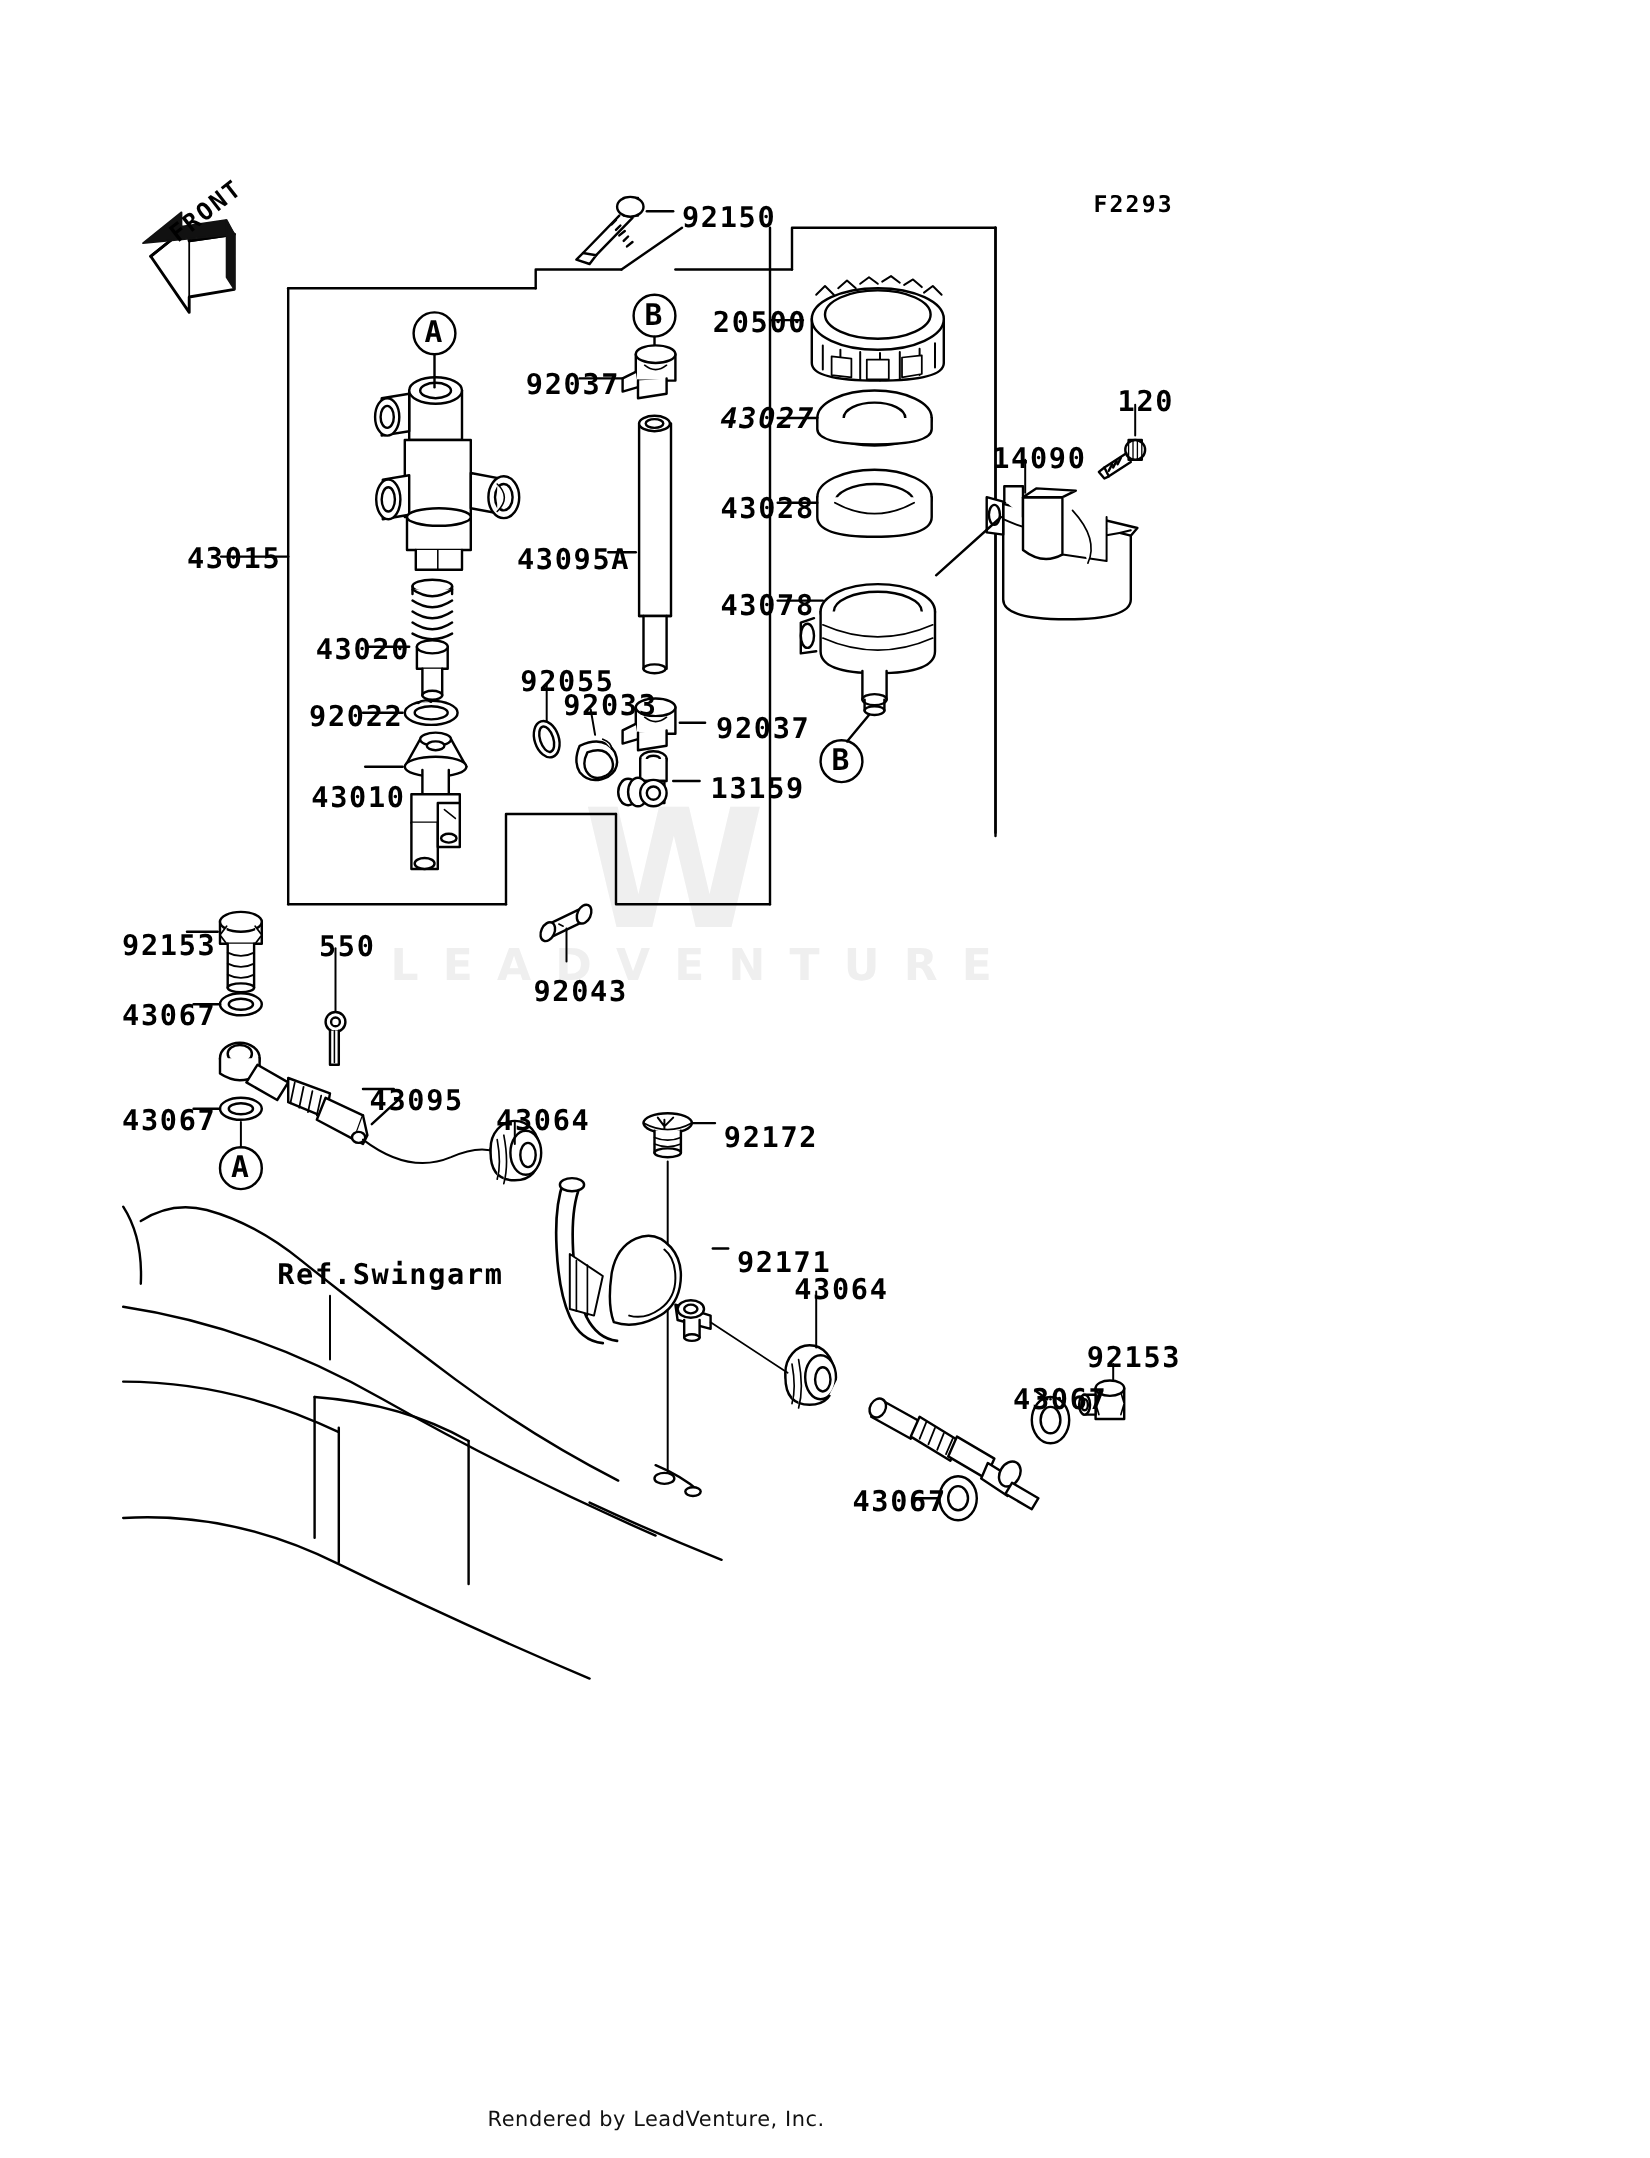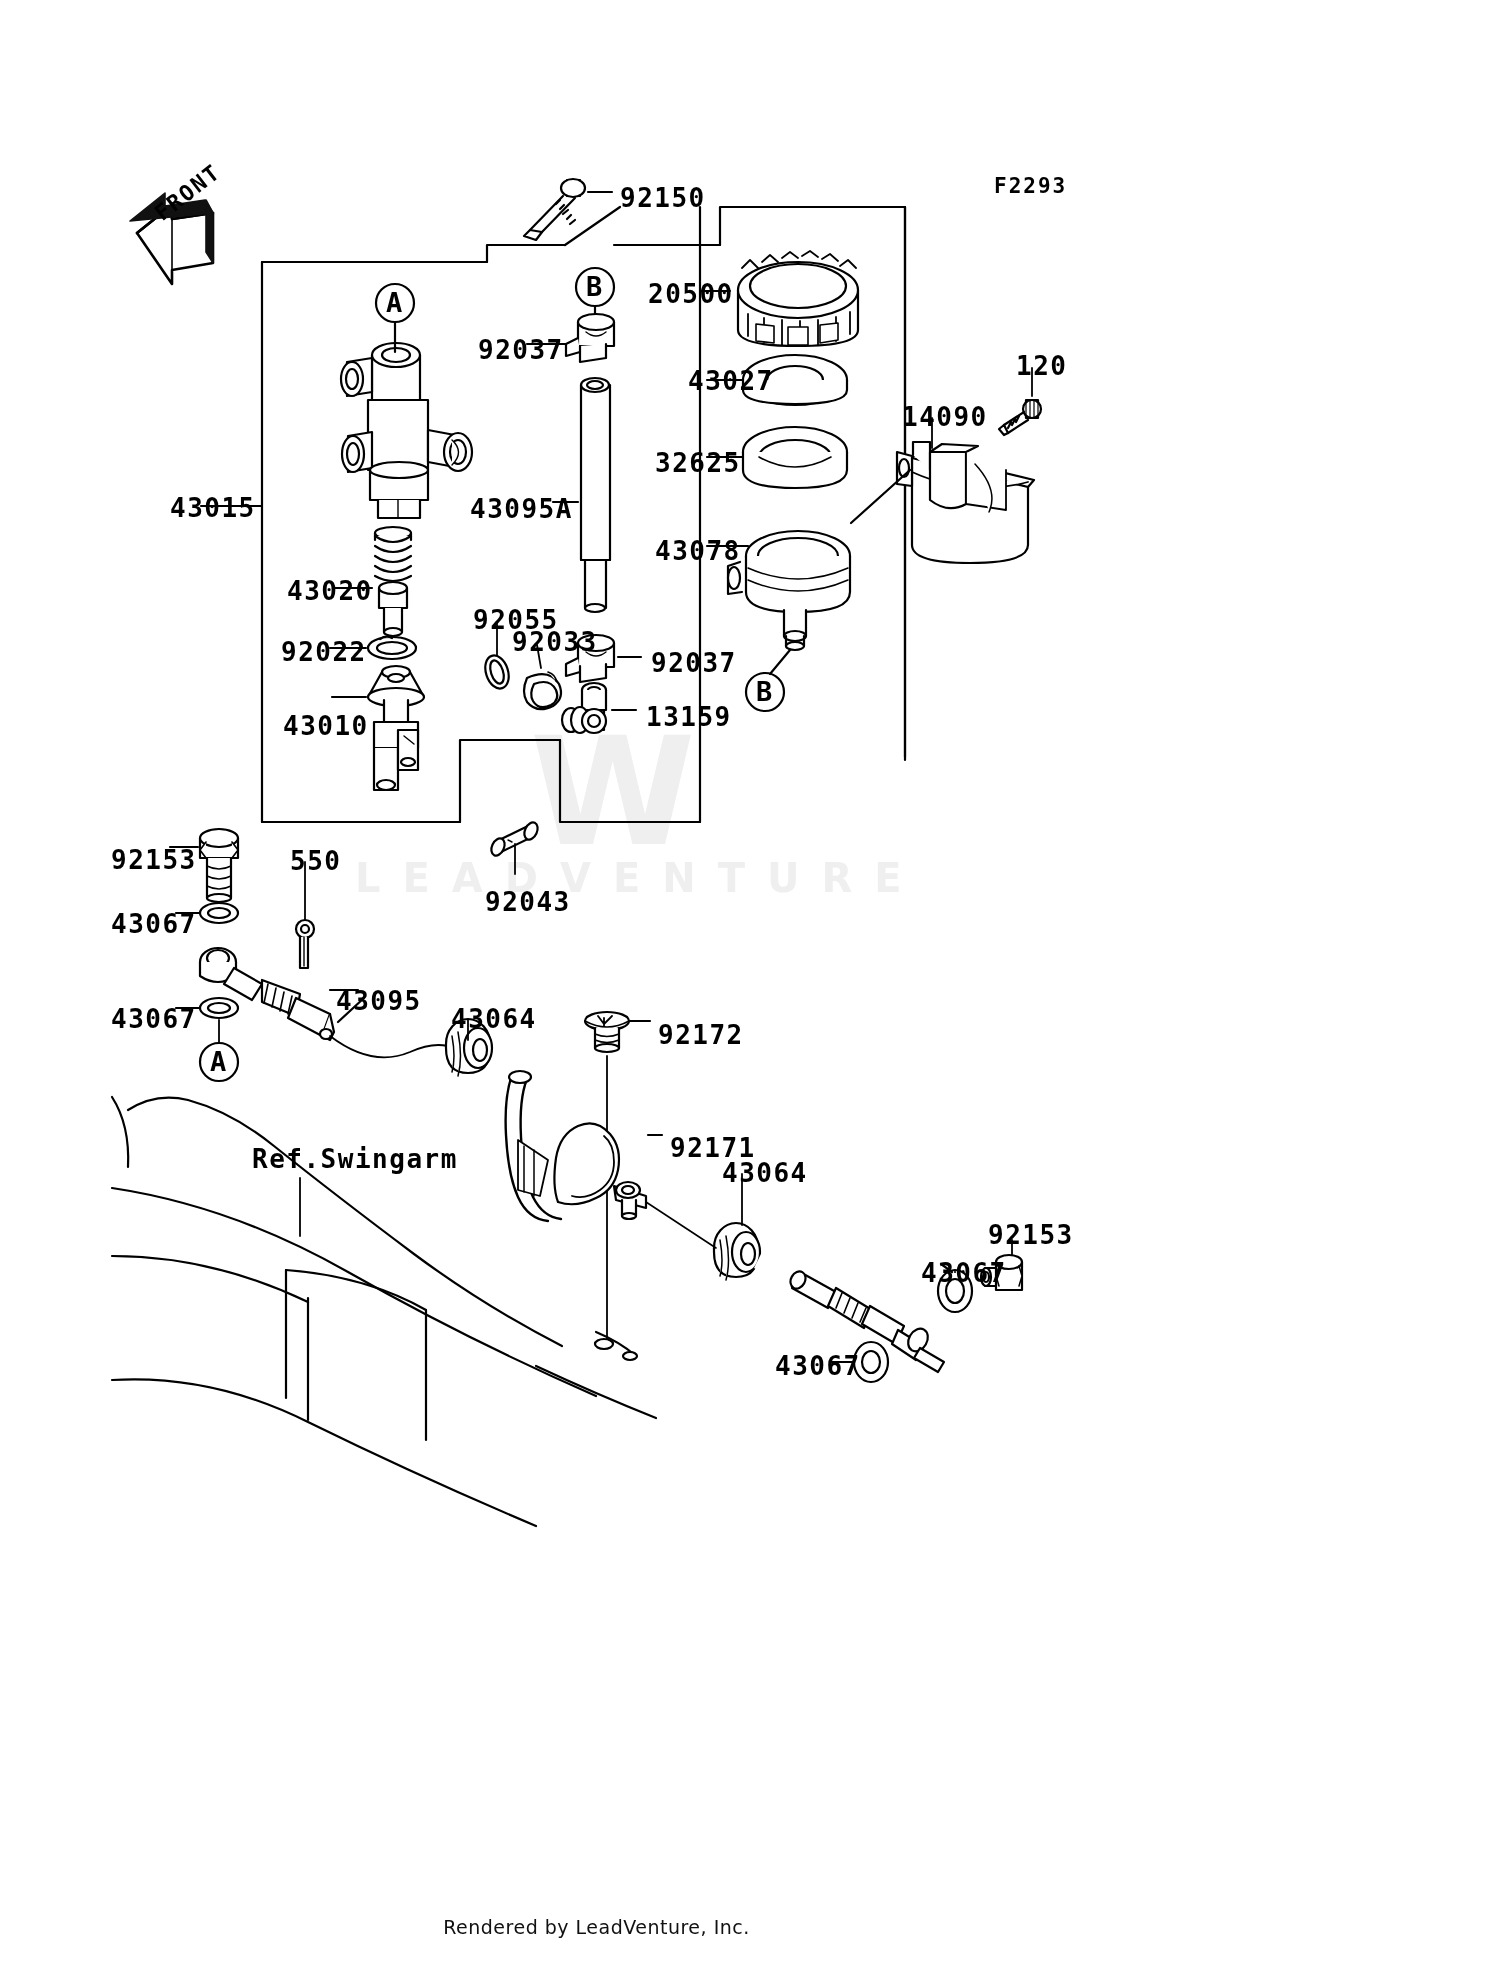--- a/index.html
+++ b/index.html
@@ -443,24 +443,24 @@
 
     </g>
   </svg>
 
   <div class="lbl ref" style="left:994px;top:176px;">F2293</div>
   <div class="lbl" style="left:252px;top:1146px;">Ref.Swingarm</div>
 
   <div class="lbl" style="left:620px;top:185px;">92150</div>
   <div class="lbl" style="left:648px;top:281px;">20500</div>
   <div class="lbl" style="left:478px;top:337px;">92037</div>
-  <div class="lbl" style="left:688px;top:368px;">43027</div>
+  <div class="lbl" style="left:655px;top:368px;font-style:italic;">43027</div>
   <div class="lbl" style="left:1016px;top:353px;">120</div>
   <div class="lbl" style="left:902px;top:404px;">14090</div>
-  <div class="lbl" style="left:655px;top:450px;">32625</div>
+  <div class="lbl" style="left:655px;top:450px;">43028</div>
   <div class="lbl" style="left:170px;top:495px;">43015</div>
   <div class="lbl" style="left:470px;top:496px;">43095A</div>
   <div class="lbl" style="left:655px;top:538px;">43078</div>
   <div class="lbl" style="left:287px;top:578px;">43020</div>
   <div class="lbl" style="left:473px;top:607px;">92055</div>
   <div class="lbl" style="left:512px;top:629px;">92033</div>
   <div class="lbl" style="left:281px;top:639px;">92022</div>
   <div class="lbl" style="left:651px;top:650px;">92037</div>
   <div class="lbl" style="left:283px;top:693px;margin-top:20px;">43010</div>
   <div class="lbl" style="left:646px;top:704px;">13159</div>

